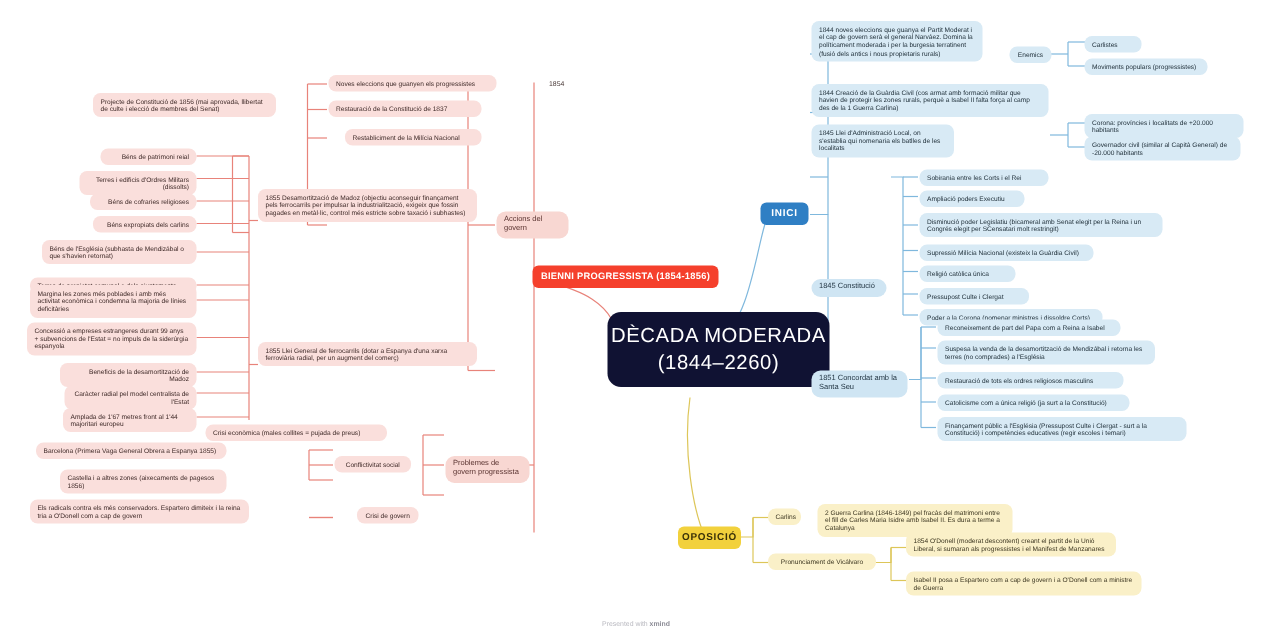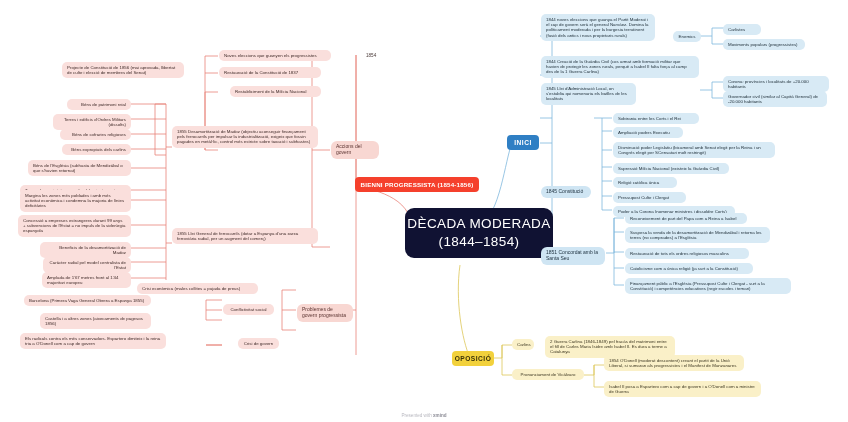--- a/index.html
+++ b/index.html
@@ -132,21 +132,21 @@
       <path d="M502 345 L 502 375"></path>
       <path d="M584 375 L 594 375 L 594 365"></path>
       <path d="M594 365 L 604 365"></path>
       <path d="M594 387 L 604 387"></path>
       <path d="M594 365 L 594 387"></path>
     </g>
   </svg>
 
   <div class="root" style="left:405px;top:208px;width:148px;height:50px;">
     <span style="white-space:pre-line;">DÈCADA MODERADA
-(1844–1854)</span>
+(1844–2260)</span>
   </div>
 
   <div class="hdr-red" style="left:355px;top:177px;width:124px;height:15px;">
     <span>BIENNI PROGRESSISTA (1854-1856)</span>
   </div>
 
   <div class="pill inici" style="left:507px;top:135px;width:32px;height:15px;">
     <span>INICI</span>
   </div>
   <div class="pill oposicio" style="left:452px;top:351px;width:42px;height:15px;">

